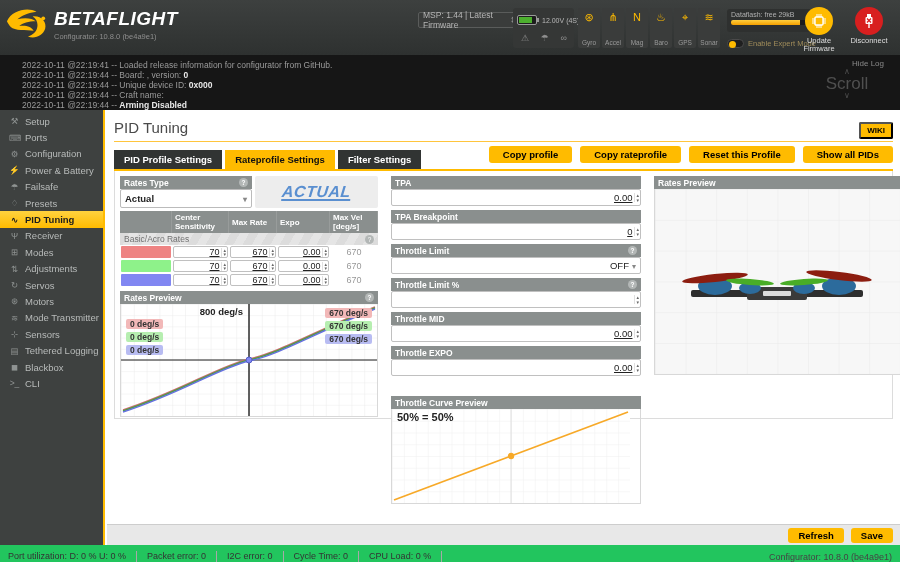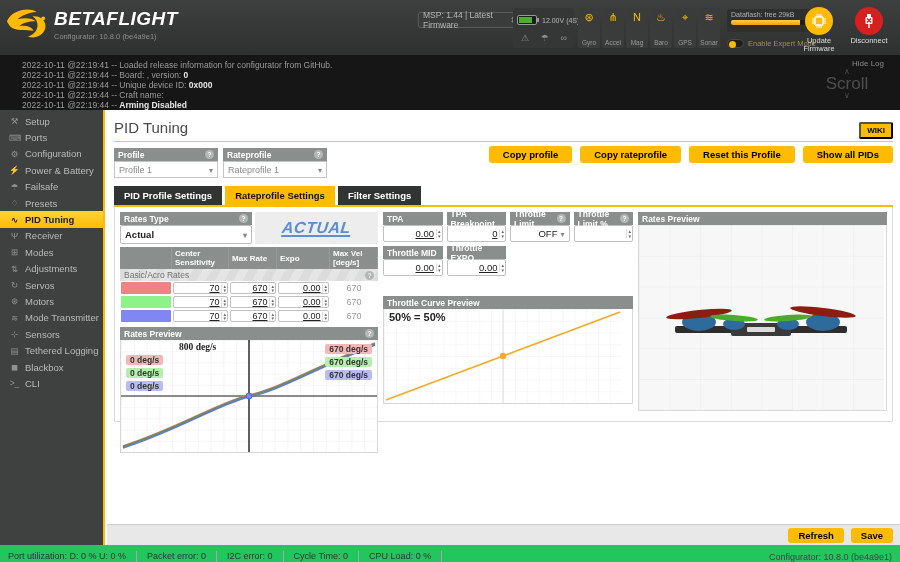--- a/index.html
+++ b/index.html
@@ -77,21 +77,21 @@
   .help::after { content:"?"; }
   .sb-sel { height:17px; background:#fff; border:1px solid #c4c4c4; color:#8a8a8a; font-size:9px;
     display:flex; align-items:center; justify-content:space-between; padding:0 4px; }
   .caret::after { content:"▾"; color:#888; font-size:8px; }
   .actions { position:absolute; top:36px; right:7px; display:flex; gap:8px; }
   .btn { background:#ffbb00; color:#000; font-size:9.5px; font-weight:bold; padding:3px 14px;
     border-radius:3px; border:none; cursor:pointer; white-space:nowrap; }
   .tabbar { display:flex; margin-top:8px; border-bottom:2px solid #ffbb00; }
   .tab { background:#313433; color:#fff; font-size:9.5px; font-weight:bold; padding:4px 10px; margin-right:3px; cursor:pointer; }
   .tab.active { background:#ffbb00; color:#111; }
-  .tab-content { border:1px solid #dcdcdc; border-top:none; padding:5px; display:flex; gap:5px; height:215px; }
+  .tab-content { border:1px solid #dcdcdc; border-top:none; padding:5px; display:flex; gap:13px; height:248px; }
 
   
   .col1 { width:258px; flex:none; }
   .type-row { display:flex; gap:3px; height:32px; }
   .type-box { width:132px; }
   .type-sel { height:19px; background:#fff; border:1px solid #bbb; border-radius:2px; font-size:9.5px;
     font-weight:bold; color:#222; display:flex; align-items:center; justify-content:space-between; padding:0 4px; }
   .logo-box { flex:1; background:#ededed; border-radius:2px; display:flex; align-items:center; justify-content:center; }
   .actual-logo { color:#5a8fd0; font-style:italic; font-weight:900; font-size:16px; letter-spacing:.5px;
     transform:skewX(-6deg); border-bottom:2px solid #5a8fd0; line-height:15px; }
@@ -108,30 +108,30 @@
   .ninp .val { flex:1; text-align:right; padding-right:2px;text-decoration:underline; }
   .spin { display:flex; flex-direction:column; color:#666; font-size:5px; line-height:4.5px;
     border-left:1px solid #e0e0e0; padding-left:1px; }
   .spin::before { content:"▴"; } .spin::after { content:"▾"; }
   .rt-ro { color:#999; font-size:9px; display:flex; align-items:center; justify-content:center; }
   .panel-hdr { height:13px; background:#8a8f8e; color:#fff; font-size:8.5px; font-weight:bold;
     display:flex; align-items:center; justify-content:space-between; padding:0 4px; }
   .chart-wrap { position:relative; border:1px solid #d8d8d8; border-top:none; }
   .chart-wrap svg { display:block; }
   .rp-panel { margin-top:4px; }
-  .ymax { position:absolute; top:2px; left:58px; width:64px; font-size:9.5px; font-weight:bold; color:#222;font-family:Liberation Serif, serif; }
+  .ymax { position:absolute; top:2px; left:58px; width:64px; text-align:right; font-size:9.5px; font-weight:bold; color:#222; }
   .llabels { position:absolute; top:15px; left:5px; }
   .rlabels { position:absolute; top:4px; right:5px; text-align:right; }
   .deg-lbl { font-size:8.5px; font-weight:bold; color:#333; border-radius:2px; padding:0px 4px; margin-bottom:3px; display:block; width:max-content; }
   .rlabels .deg-lbl { margin-left:auto; }
   .bg-roll { background:#f2b8b8; } .bg-pitch { background:#b6eeb0; } .bg-yaw { background:#b8bcf2; }
 
   
   .col2 { width:250px; flex:none; }
-  .fields { display:grid; grid-template-columns:1fr 1fr 1fr 1fr; gap:4px; }
+  .fields { display:grid; grid-template-columns:1fr; gap:4px; }
   .field .ninp, .field .fsel { height:17px; margin:0; border-radius:2px; font-size:9.5px; }
   .fsel { background:#fff; border:1px solid #c0c0c0; display:flex; align-items:center; justify-content:flex-end;
     gap:3px; padding:0 4px; font-size:9.5px; color:#222; }
   .tc-panel { margin-top:20px; }
   .tc-annot { position:absolute; top:2px; left:5px; font-size:11px; font-weight:bold; color:#222; }
 
   
   .col3 { flex:1; }
 
   
@@ -336,42 +336,20 @@
         <span class="si">&gt;_</span>
         <span>CLI</span>
       </div>
   </div>
 
   <div class="main">
     <div class="page-title">PID Tuning</div>
     <button class="wiki-btn">WIKI</button>
     <hr class="title-rule">
 
-    <div class="profile-row">
-      <div class="select-box">
-        <div class="sb-hdr">
-            <span>Profile</span>
-            <span class="help"></span>
-          </div>
-        <div class="sb-sel">
-            <span>Profile 1</span>
-            <span class="caret"></span>
-          </div>
-      </div>
-      <div class="select-box">
-        <div class="sb-hdr">
-            <span>Rateprofile</span>
-            <span class="help"></span>
-          </div>
-        <div class="sb-sel">
-            <span>Rateprofile 1</span>
-            <span class="caret"></span>
-          </div>
-      </div>
-    </div>
 
     <div class="actions">
       <button class="btn">Copy profile</button>
       <button class="btn">Copy rateprofile</button>
       <button class="btn">Reset this Profile</button>
       <button class="btn">Show all PIDs</button>
     </div>
 
     <div class="tabbar">
       <div class="tab">PID Profile Settings</div>

